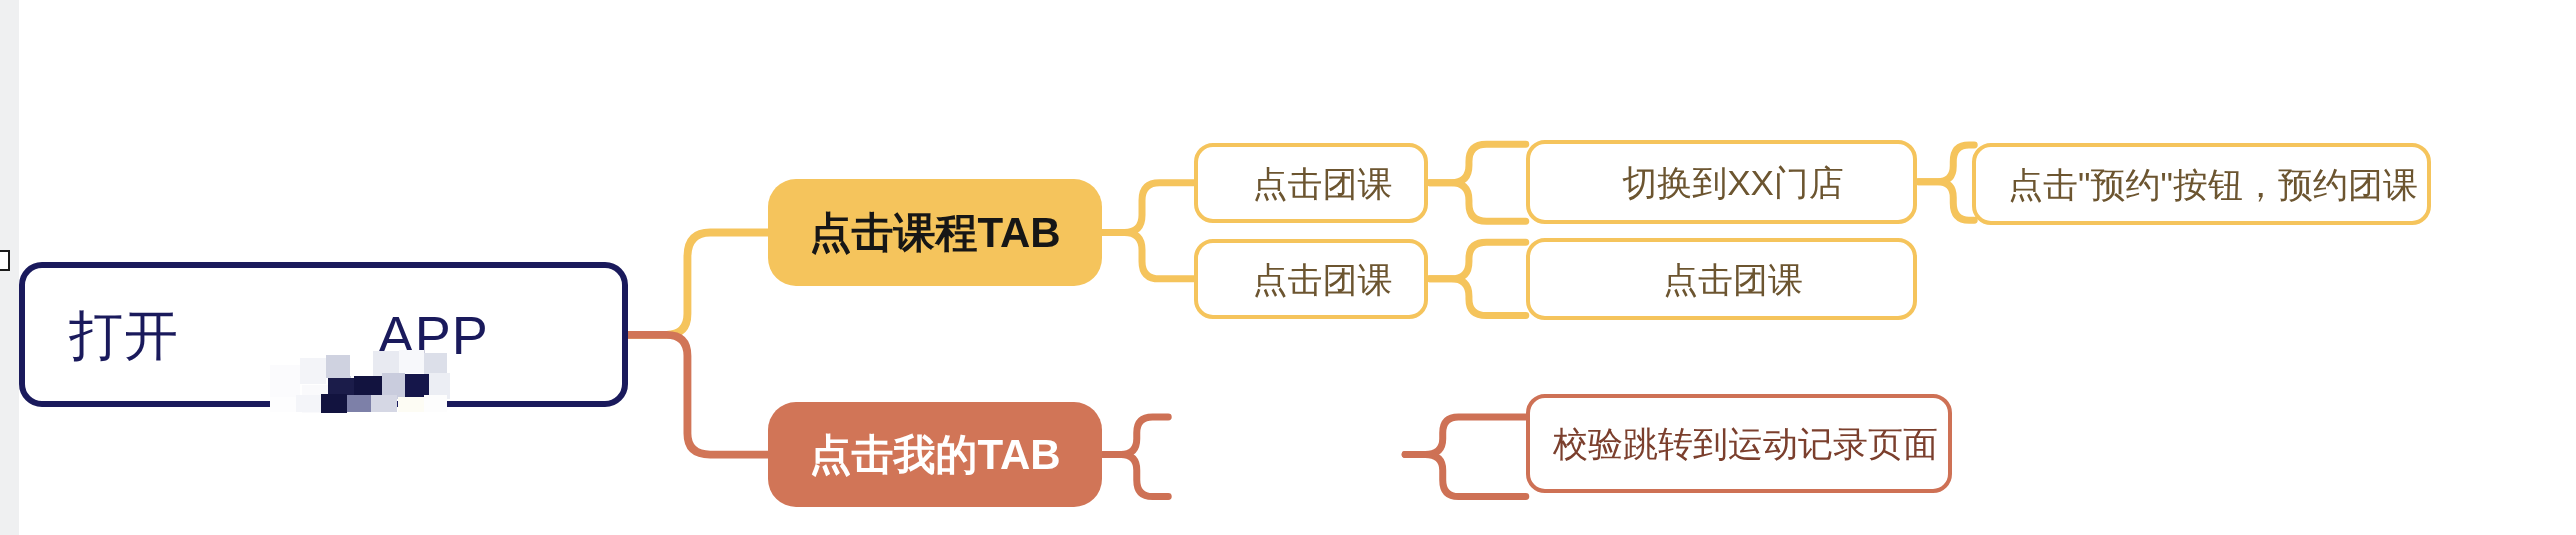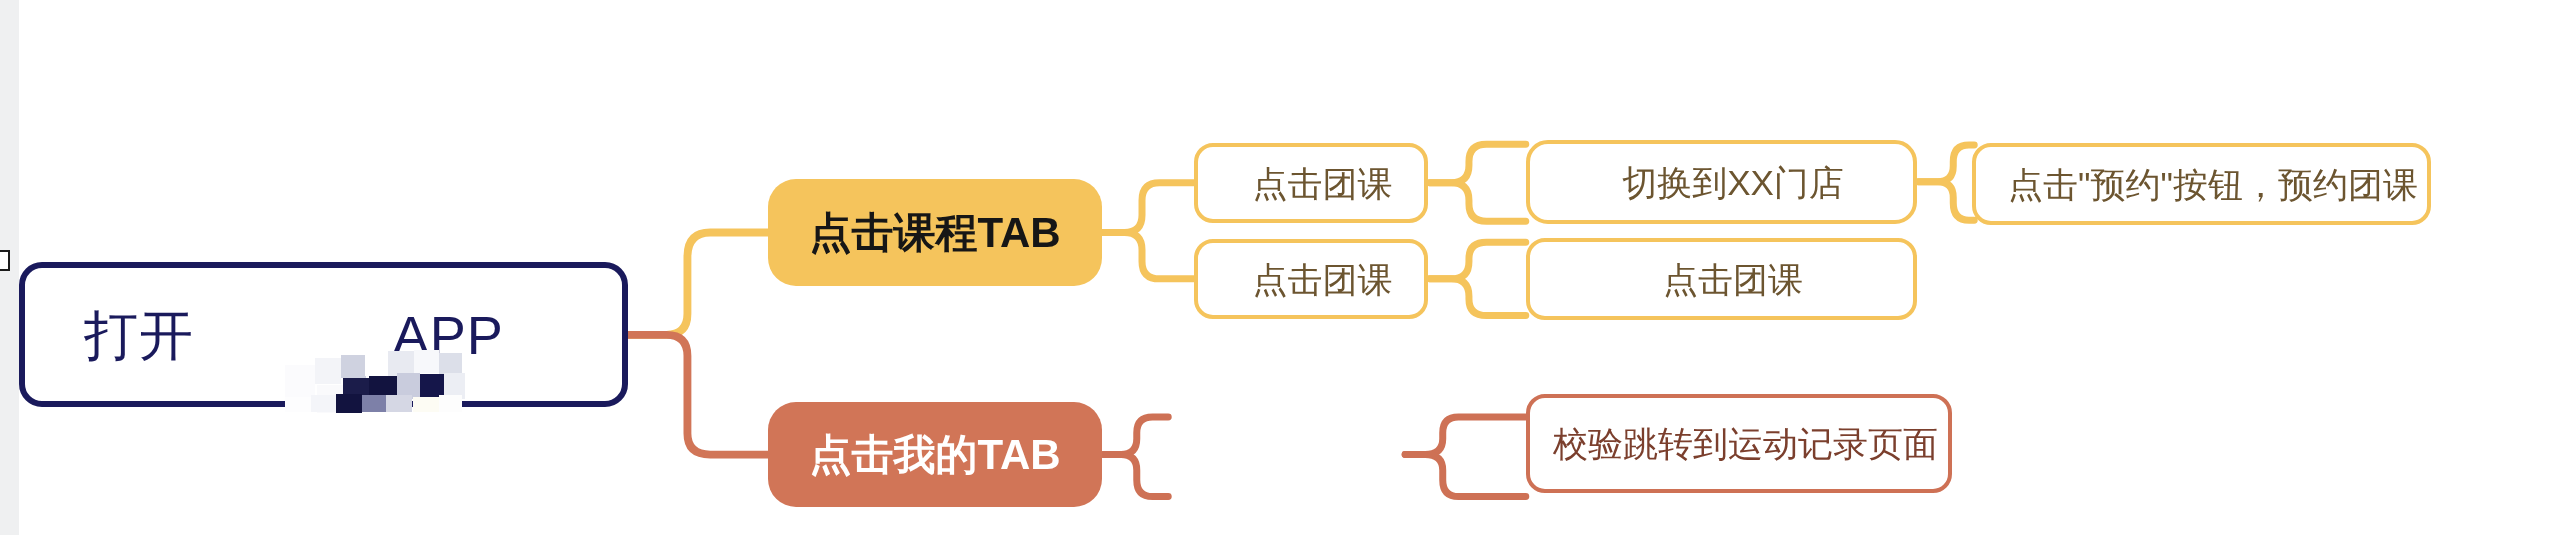--- a/index.html
+++ b/index.html
@@ -33,21 +33,21 @@
     display:flex;align-items:center;
     white-space:nowrap;
   }
   .node .lbl{display:block;line-height:1;}
 
   
   .root{
     left:19px;top:262px;width:609px;height:145px;
     border:6.1px solid #1a1a5c;border-radius:23px;
     background:#ffffff;
-    padding-left:59px;
+    padding-left:44px;
   }
   .root .lbl{
     font-size:54px;color:#1a1a5c;font-weight:400;letter-spacing:0.9px;
     position:relative;
   }
   
   .censor{
     position:absolute;left:201px;top:42px;width:199px;height:63px;
     overflow:hidden;
   }
@@ -80,21 +80,21 @@
   }
   .leaf .lbl{font-size:35px;font-weight:400;}
 
   .leaf.y{border:4.4px solid #F5C45C;justify-content:center;}
   .leaf.y .lbl{color:#6c5530;}
   .leaf.r{border:4.4px solid #CE7155;}
   .leaf.r .lbl{color:#7b3f2d;}
 
   
   .n-y1a{left:1194px;top:143px;width:234px;height:80px;}
-  .n-y1b{left:1526px;top:140px;width:391px;height:84px;border-radius:22px;}
+  .n-y1b{left:1526px;top:140px;width:391px;height:84px;}
   .n-y1c{left:1972px;top:143px;width:459px;height:82px;}
   
   .n-y2a{left:1194px;top:239px;width:234px;height:80px;}
   .n-y2b{left:1526px;top:238px;width:391px;height:82px;}
   
   .n-r1a{left:1166px;top:418px;width:238px;height:79px;}
   .n-r1b{left:1526px;top:394px;width:426px;height:99px;}
 </style>
 </head>
 <body>

